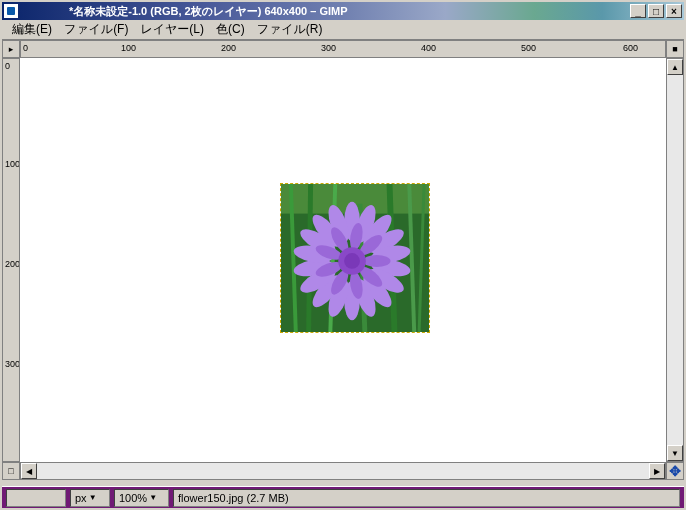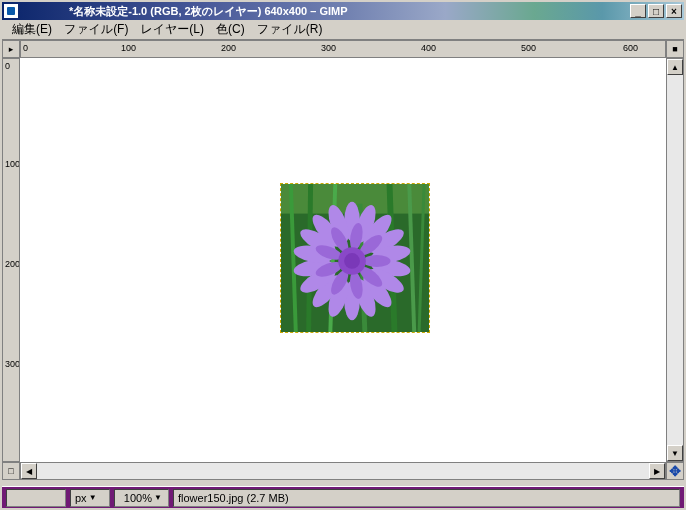--- a/index.html
+++ b/index.html
@@ -27,21 +27,21 @@
 .scrolltrack { flex: 1; background: #e8e8e8; }
 .botrow { display: flex; height: 18px; background: #d4d0c8; }
 .botcorner { width: 18px; height: 18px; border: 1px solid #808080; background: #d4d0c8; display: flex; align-items: center; justify-content: center; font-size: 9px; }
 .hscroll { flex: 1; background: #d4d0c8; border: 1px solid #808080; display: flex; }
 .hscrolltrack { flex: 1; background: #e8e8e8; }
 .navicon { width: 18px; height: 18px; border: 1px solid #808080; background: #d4d0c8; display: flex; align-items: center; justify-content: center; color: #1a4aaa; font-size: 14px; font-weight: bold; }
 .statusbar { height: 22px; background: #701a75; display: flex; align-items: center; padding: 2px 4px; border-top: 1px solid #fff; gap: 4px; }
 .statusbox { height: 18px; border: 1px solid #808080; border-top-color: #404040; border-left-color: #404040; background: #d4d0c8; display: flex; align-items: center; padding: 0 4px; font-size: 11px; }
 .statusbox.coords { width: 60px; }
 .statusbox.unit { width: 40px; }
-.statusbox.zoom { width: 55px; justify-content: flex-end; }
+.statusbox.zoom { width: 55px; }
 .statusbox.file { flex: 1; }
 .dropbtn { width: 12px; font-size: 8px; display: flex; align-items: center; justify-content: center; }
 .flower-layer { position: absolute; left: 260px; top: 125px; width: 150px; height: 150px; border: 1px dashed #c8a800; }
 .flower-layer svg { width: 100%; height: 100%; display: block; }
 .spacer { height: 6px; background: #d4d0c8; }
 </style>
 </head>
 <body>
 
 <div class="window">

